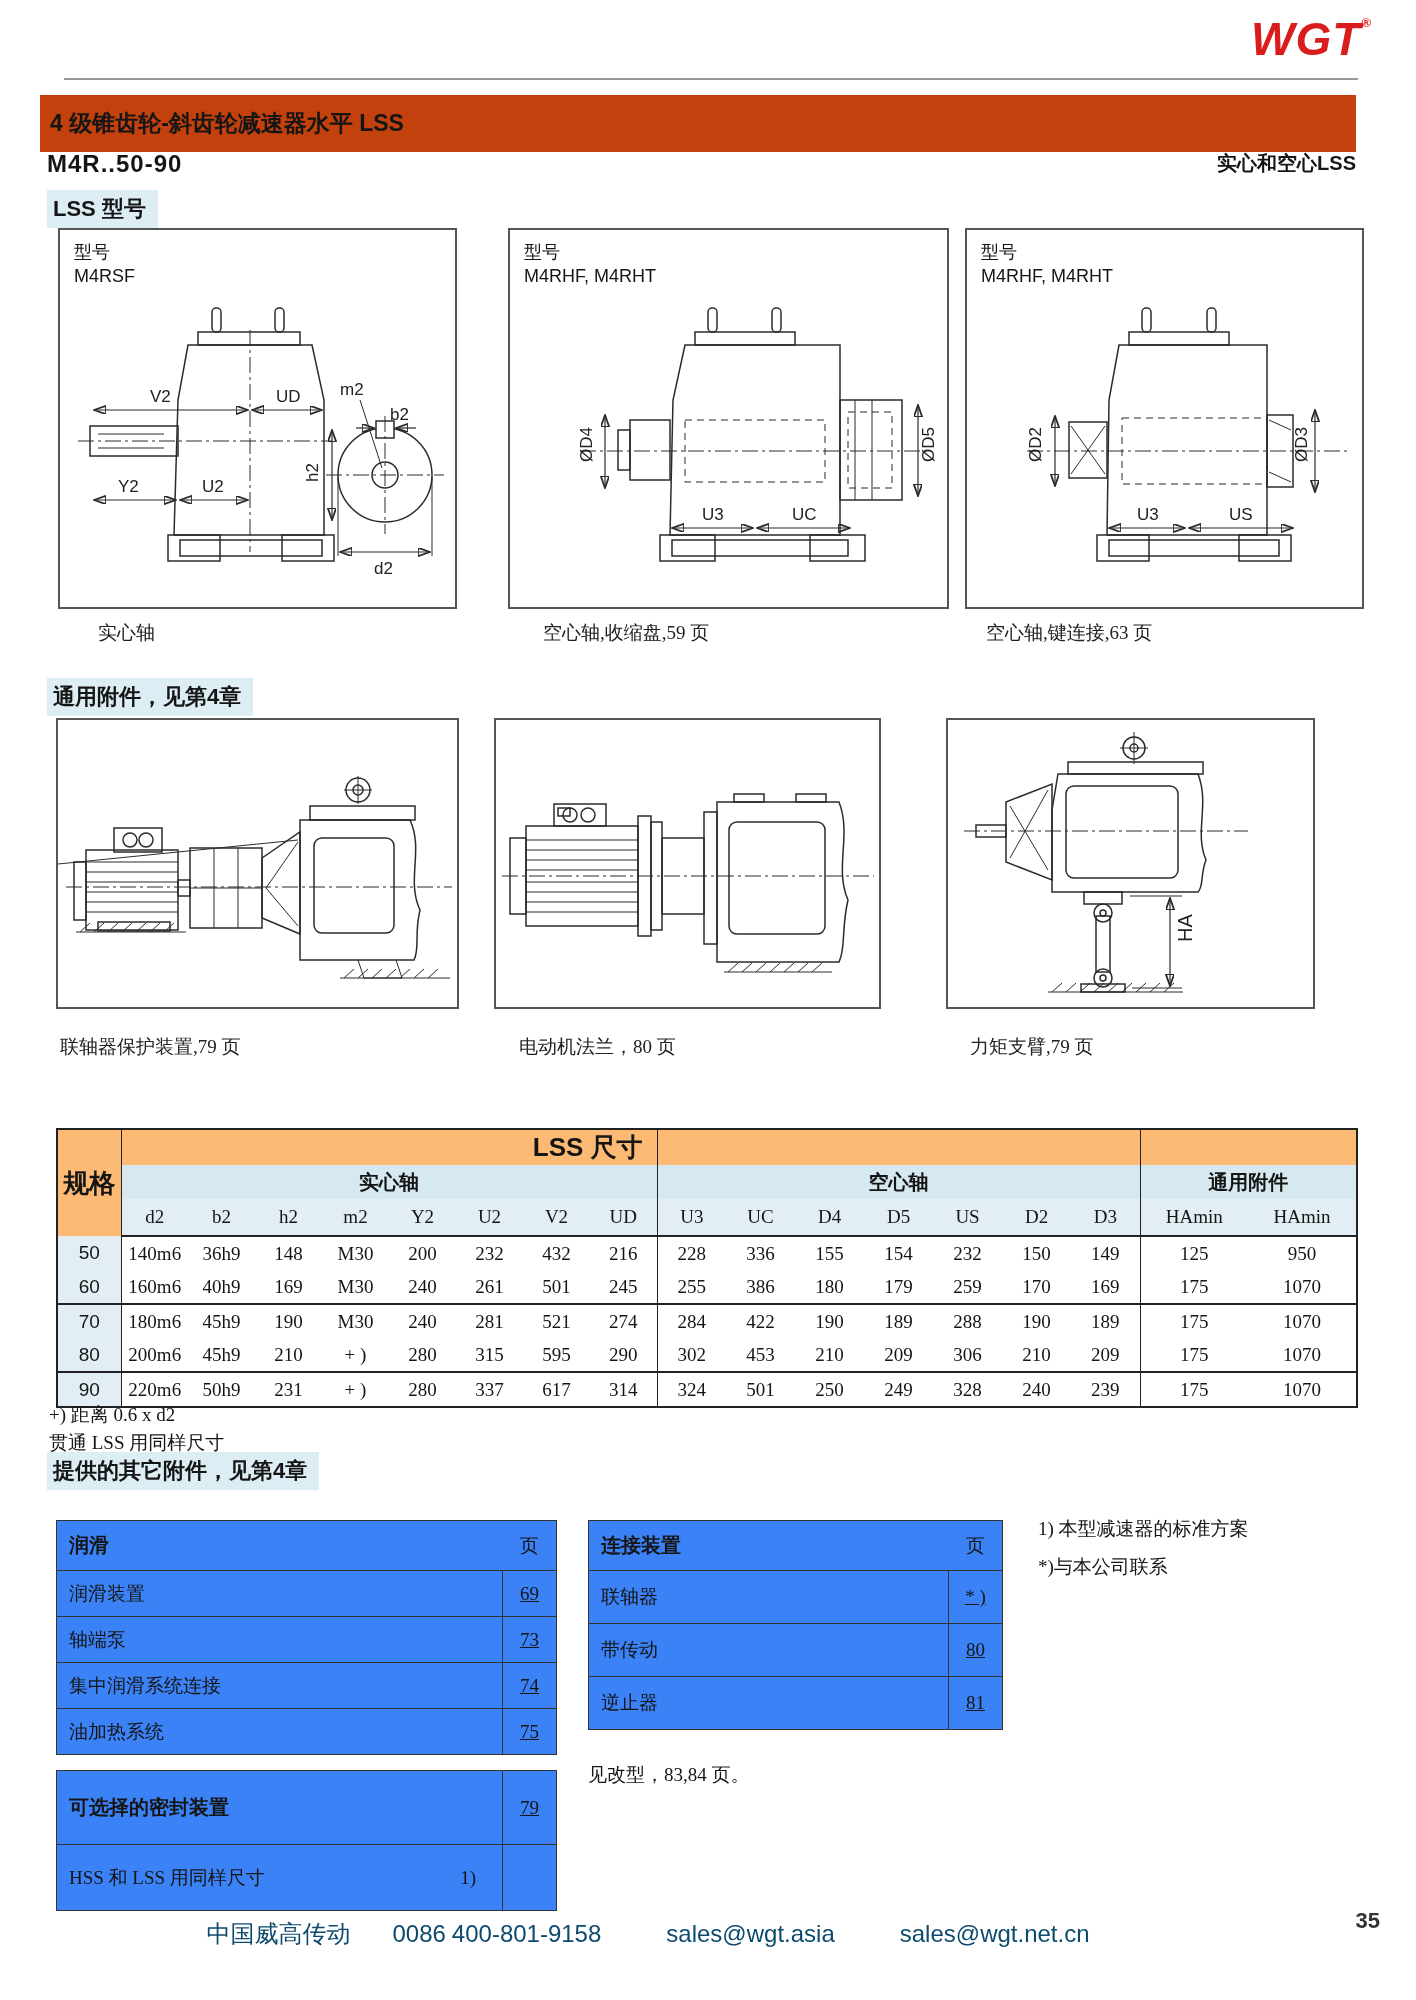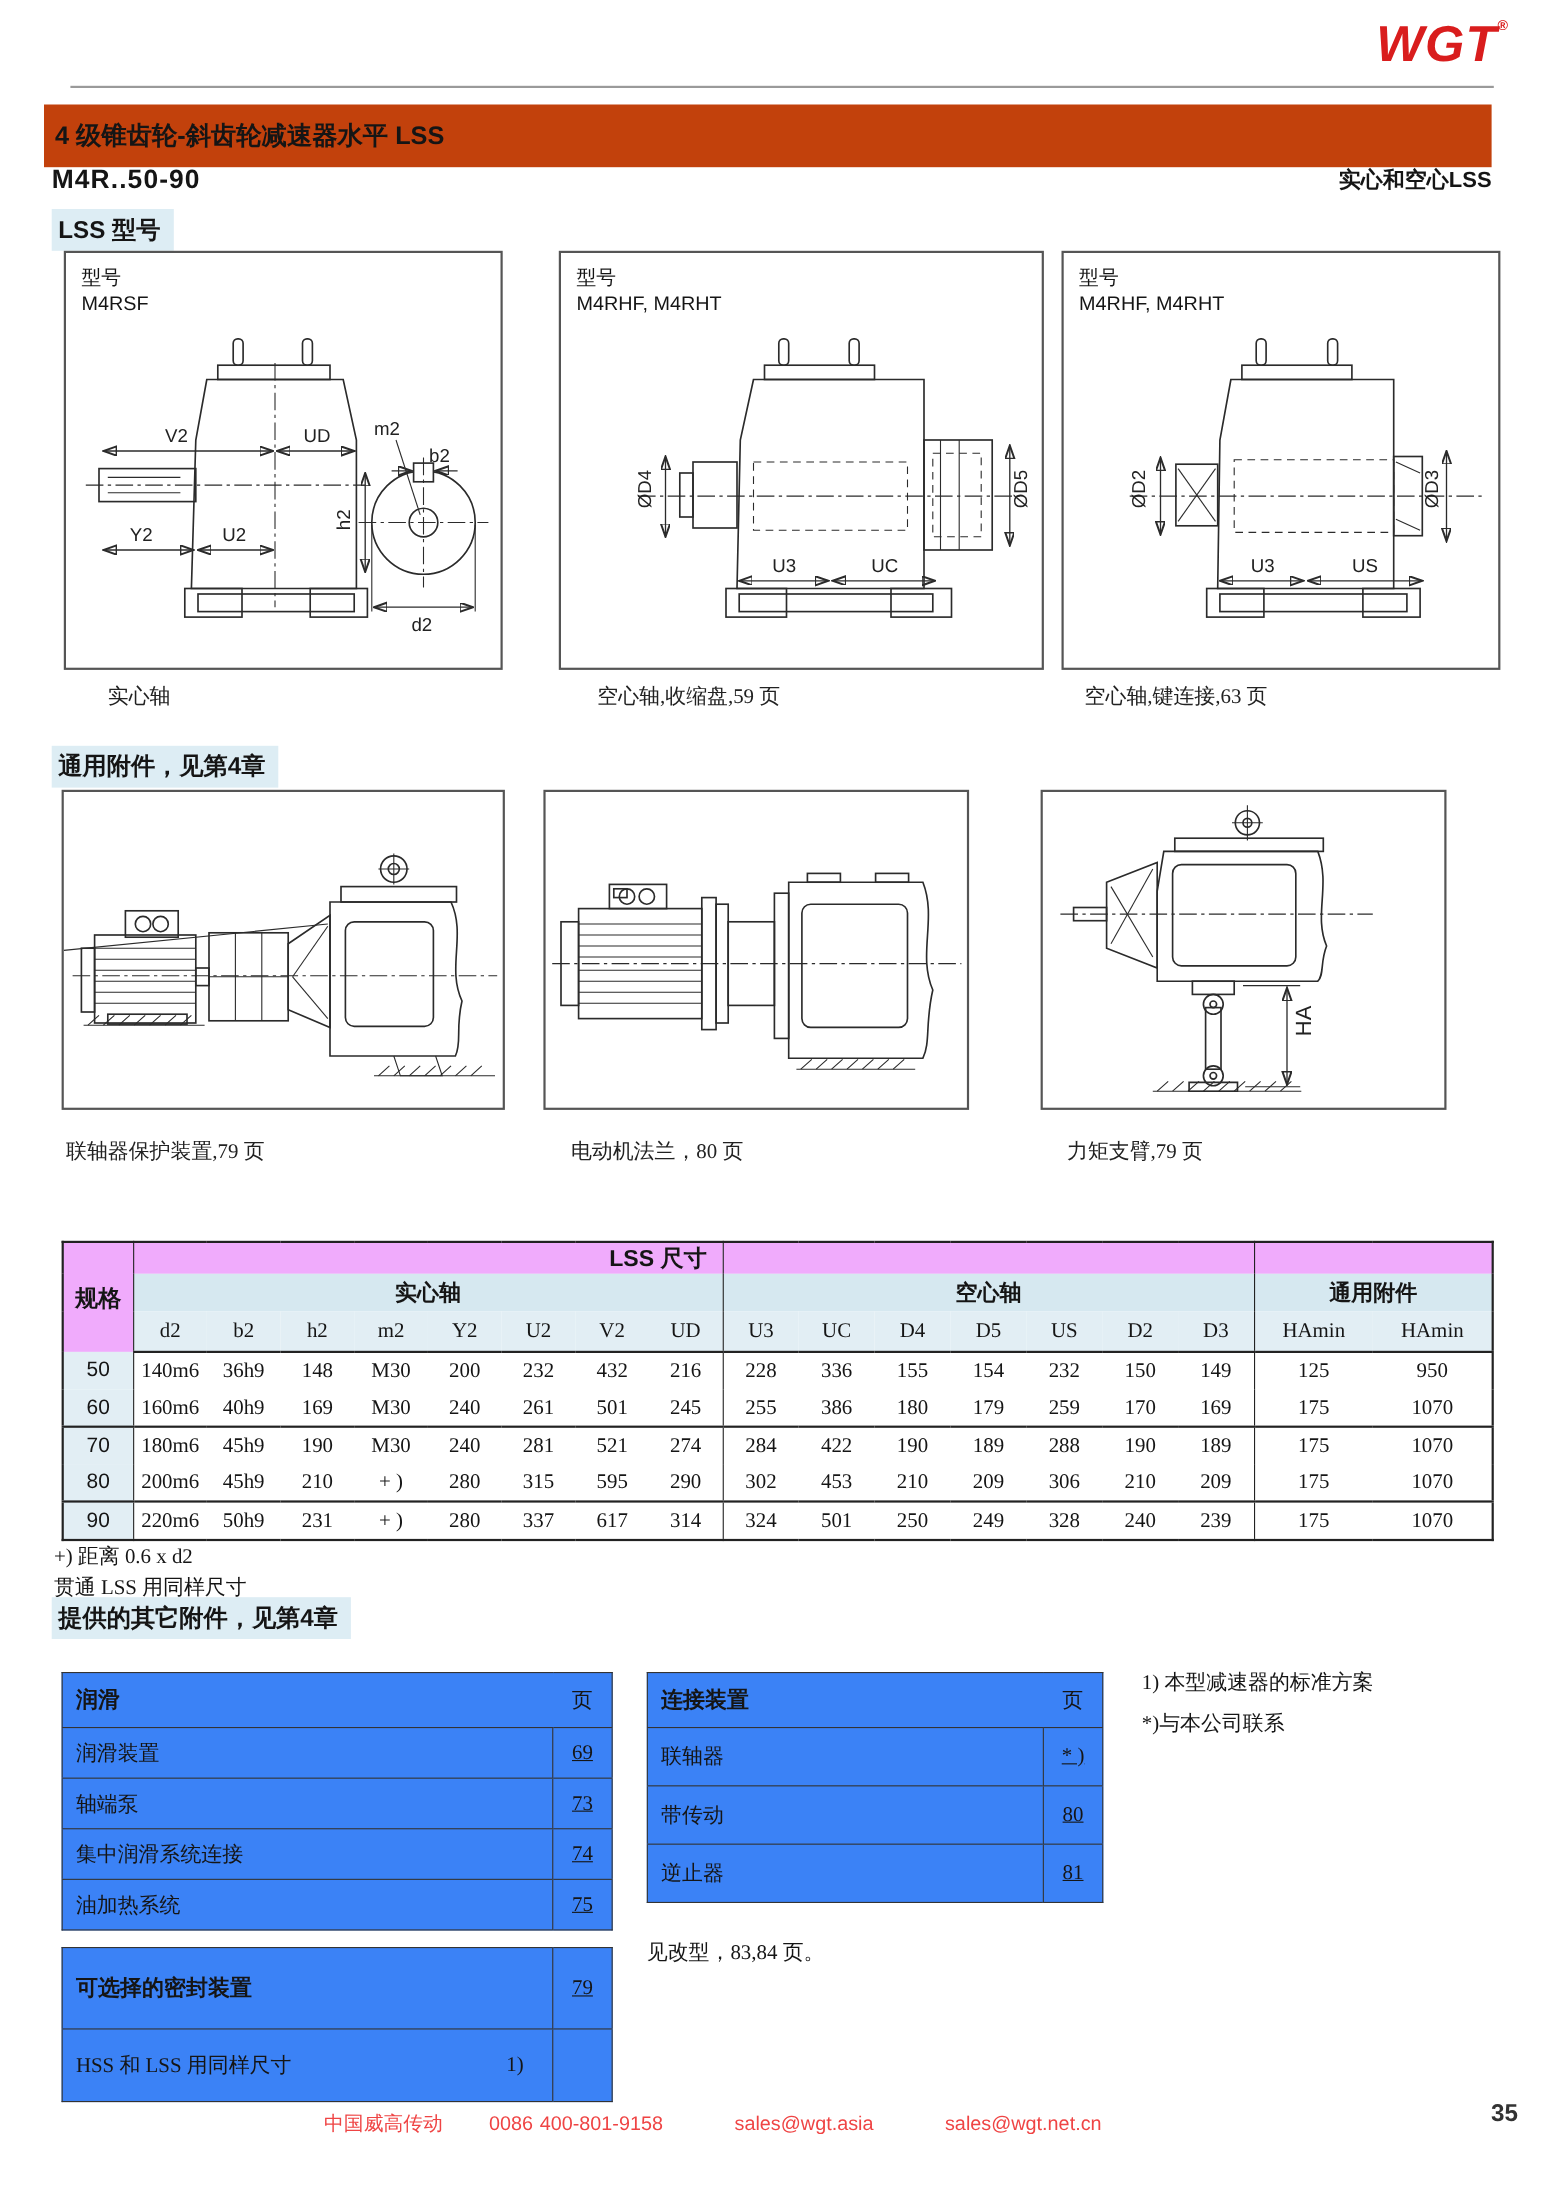--- a/index.html
+++ b/index.html
@@ -29,21 +29,21 @@
   svg .dash{stroke-dasharray:7 5;stroke-width:1;}
   svg .cl{stroke-dasharray:16 4 3 4;stroke-width:1;}
   svg .dim{stroke-width:1.2;}
   svg text{fill:#222;font-family:"Liberation Sans",sans-serif;font-size:17px;stroke:none;}
   svg .wfill{fill:#fff;}
   
   .t-wrap{position:absolute;left:56px;top:1128px;}
   table{border-spacing:0;}
   .t-main{border-collapse:collapse;table-layout:fixed;width:1300px;border:2.2px solid #222;background:#fff;}
   .t-main th,.t-main td{padding:0;text-align:center;font-weight:normal;}
-  .t-main .hA th{height:26px;background:#f0abfc;font-size:21px;font-weight:bold;}
+  .t-main .hA th{height:26px;background:#fdba74;font-size:26px;font-weight:bold;}
   .t-main .hA .ttl{text-align:right;padding-right:14px;}
   .t-main .hB th{height:34px;background:#d6e8f0;font-size:20px;font-weight:bold;}
   .t-main .hC th{height:36px;background:#e2eef4;border-bottom:2.2px solid #222;
                  font-family:"Liberation Serif",serif;font-size:19px;}
   .t-main td{height:33px;font-family:"Liberation Serif",serif;font-size:19px;}
   .t-main .sp{border-right:1.6px solid #222;background:#e2eef4;font-family:"Liberation Sans",sans-serif;}
   .t-main .sec{border-right:1.6px solid #222;}
   .t-main .grp td{border-bottom:2px solid #222;}
   .fnote{position:absolute;left:49px;font-family:"Liberation Serif",serif;font-size:19px;}
   
@@ -52,21 +52,21 @@
   .t-small tr td{border-top:1.6px solid #333;}
   .t-small tr:first-child td{border-top:none;}
   .t-small .hd{font-family:"Liberation Sans",sans-serif;font-size:20px;font-weight:bold;}
   .t-small .pg{border-left:1.6px solid #333;text-align:center;text-decoration:underline;}
   .t-small .nopg{text-align:center;}
   .sidenote{position:absolute;left:1038px;font-family:"Liberation Serif",serif;font-size:19px;}
   .belownote{position:absolute;left:588px;top:1762px;font-family:"Liberation Serif",serif;font-size:19px;}
   .sealitem{display:flex;justify-content:space-between;align-items:center;padding-right:26px;}
   
   .footer{position:absolute;left:0;right:120px;top:1918px;display:flex;justify-content:center;
-          align-items:baseline;color:#ef4444;font-size:18px;}
+          align-items:baseline;color:#0c4a6e;font-size:24px;}
   .footer span{margin:0 21px;}
   .pagenum{position:absolute;right:36px;top:1908px;font-size:22px;font-weight:bold;color:#333;}
 </style>
 </head>
 <body>
 
 <div class="page">
 
   
   <svg width="0" height="0" aria-hidden="true">

